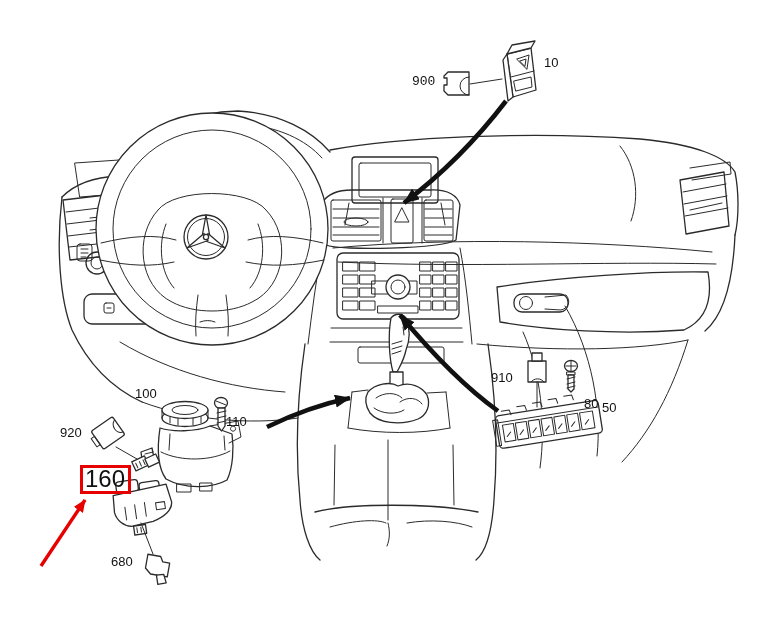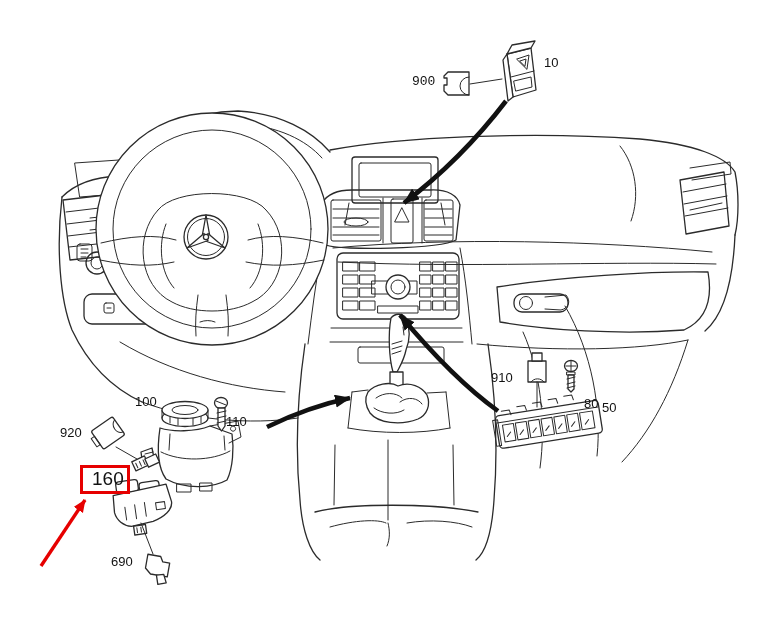--- a/index.html
+++ b/index.html
@@ -16,22 +16,22 @@
   .lnw{stroke:var(--line);fill:#ffffff;stroke-width:1.3;stroke-linejoin:round;}
   .thick{stroke:var(--thick);fill:none;stroke-width:4.6;stroke-linecap:butt;}
   .mk-b{fill:var(--thick);stroke:none;}
   .mk-r{fill:var(--red);stroke:none;}
   .redline{stroke:var(--red);fill:none;stroke-width:3.4;stroke-linecap:butt;}
   .callout{
     position:absolute;font-size:13px;line-height:20px;color:var(--text);
     white-space:nowrap;cursor:default;user-select:none;
   }
   .hl-box{
-    position:absolute;border:3px solid var(--red);padding:1px 3px 2px 9px;
-    font-size:19px;line-height:20px;color:var(--text);background:transparent;
+    position:absolute;border:3px solid var(--red);padding:1px 3px 2px 2px;
+    font-size:24px;line-height:20px;color:var(--text);background:transparent;
   }
 </style>
 </head>
 <body>
 
 <div class="canvas">
 
 <svg width="784" height="643" viewBox="0 0 784 643">
   <defs>
     <marker id="mArrB" markerUnits="userSpaceOnUse" markerWidth="20" markerHeight="16" refX="15" refY="6.5" orient="auto">
@@ -294,22 +294,22 @@
     <rect class="lnt" x="494" y="412" width="5" height="26"></rect>
   </g>
 
   <path class="thick" d="M498,411 C466,388 430,351 400,315" marker-end="url(#mArrB)"></path>
 
   <path class="redline" d="M41,566 L85,500" marker-end="url(#mArrR)"></path>
 </svg>
 
 <div class="callout" style="left:412px;top:72px;font-family:Liberation Mono, monospace;">900</div>
 <div class="callout" style="left:544px;top:53px;">10</div>
-<div class="callout" style="left:135px;top:392px;">100</div>
+<div class="callout" style="left:135px;top:384px;">100</div>
 <div class="callout" style="left:226px;top:412px;text-align:right;">110</div>
 <div class="callout" style="left:60px;top:423px;">920</div>
 <div class="hl-box" style="left:80px;top:465px;">160</div>
-<div class="callout" style="left:111px;top:552px;">690</div>
+<div class="callout" style="left:111px;top:552px;">680</div>
 <div class="callout" style="left:491px;top:368px;">910</div>
 <div class="callout" style="left:584px;top:354px;margin-top:40px;">80</div>
 <div class="callout" style="left:602px;top:398px;">50</div>
 
 </div>
 
 </body></html>

